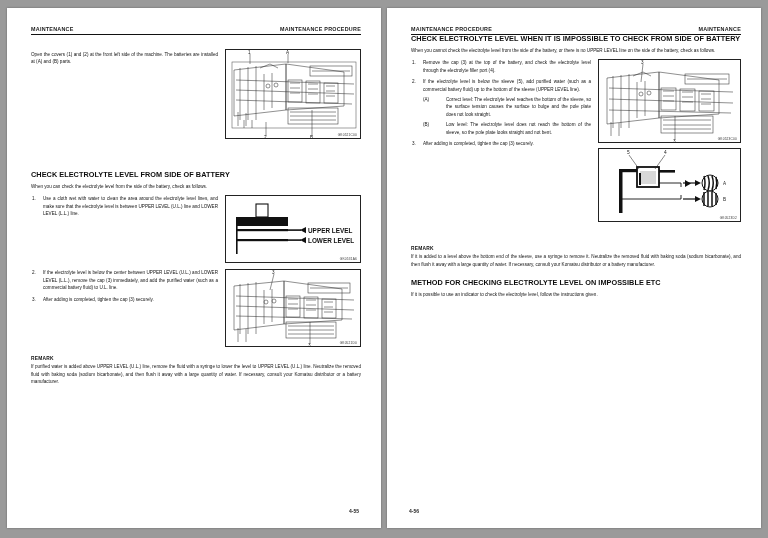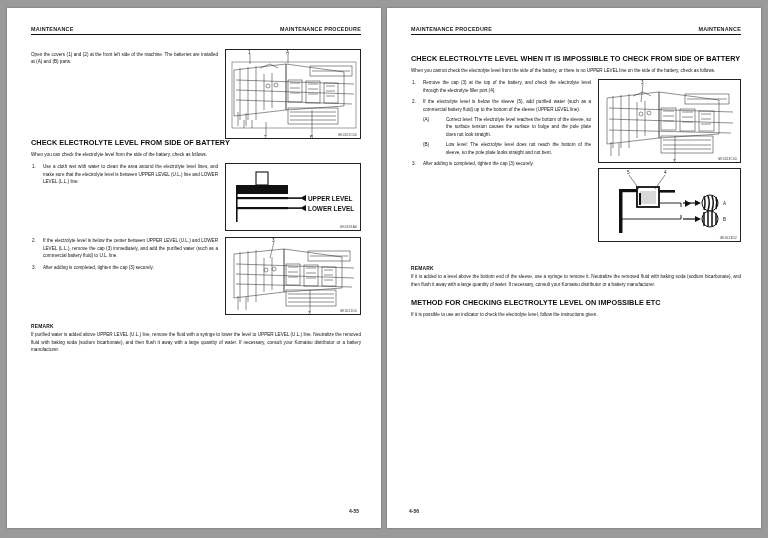--- a/index.html
+++ b/index.html
@@ -211,21 +211,21 @@
                 <text x="60" y="4">A</text>
                 <text x="38" y="89">2</text>
                 <text x="84" y="89">B</text>
               </g>
             </svg>
             <span class="figcode">GK0521C00</span>
           </div>
         </div>
       </div>
 
-      <h2 class="sec-title" style="margin-top:0;">CHECK ELECTROLYTE LEVEL FROM SIDE OF BATTERY</h2>
+      <h2 class="sec-title" style="margin-top:32px;">CHECK ELECTROLYTE LEVEL FROM SIDE OF BATTERY</h2>
       <div class="lead">When you can check the electrolyte level from the side of the battery, check as follows.</div>
 
       <div class="cols">
         <div class="col-text">
           <ol class="steps">
             <li>
               <span class="num">1.</span>
               <span>Use a cloth wet with water to clean the area around the electrolyte level lines, and make sure that the electrolyte level is between UPPER LEVEL (U.L.) line and LOWER LEVEL (L.L.) line.</span>
             </li>
           </ol>
@@ -313,21 +313,21 @@
 
   <div class="page">
     <div class="page-inner">
 
       <div class="runhead">
         <span>MAINTENANCE PROCEDURE</span>
         <span>MAINTENANCE</span>
       </div>
       <div class="rule"></div>
 
-      <h2 class="sec-title" style="margin-top:20px;">CHECK ELECTROLYTE LEVEL WHEN IT IS IMPOSSIBLE TO CHECK FROM SIDE OF BATTERY</h2>
+      <h2 class="sec-title" style="">CHECK ELECTROLYTE LEVEL WHEN IT IS IMPOSSIBLE TO CHECK FROM SIDE OF BATTERY</h2>
       <div class="lead">When you cannot check the electrolyte level from the side of the battery, or there is no UPPER LEVEL line on the side of the battery, check as follows.</div>
 
       <div class="cols">
         <div class="col-text">
           <ol class="steps">
             <li>
               <span class="num">1.</span>
               <span>Remove the cap (3) at the top of the battery, and check the electrolyte level through the electrolyte filler port (4).</span>
             </li>
             <li>

